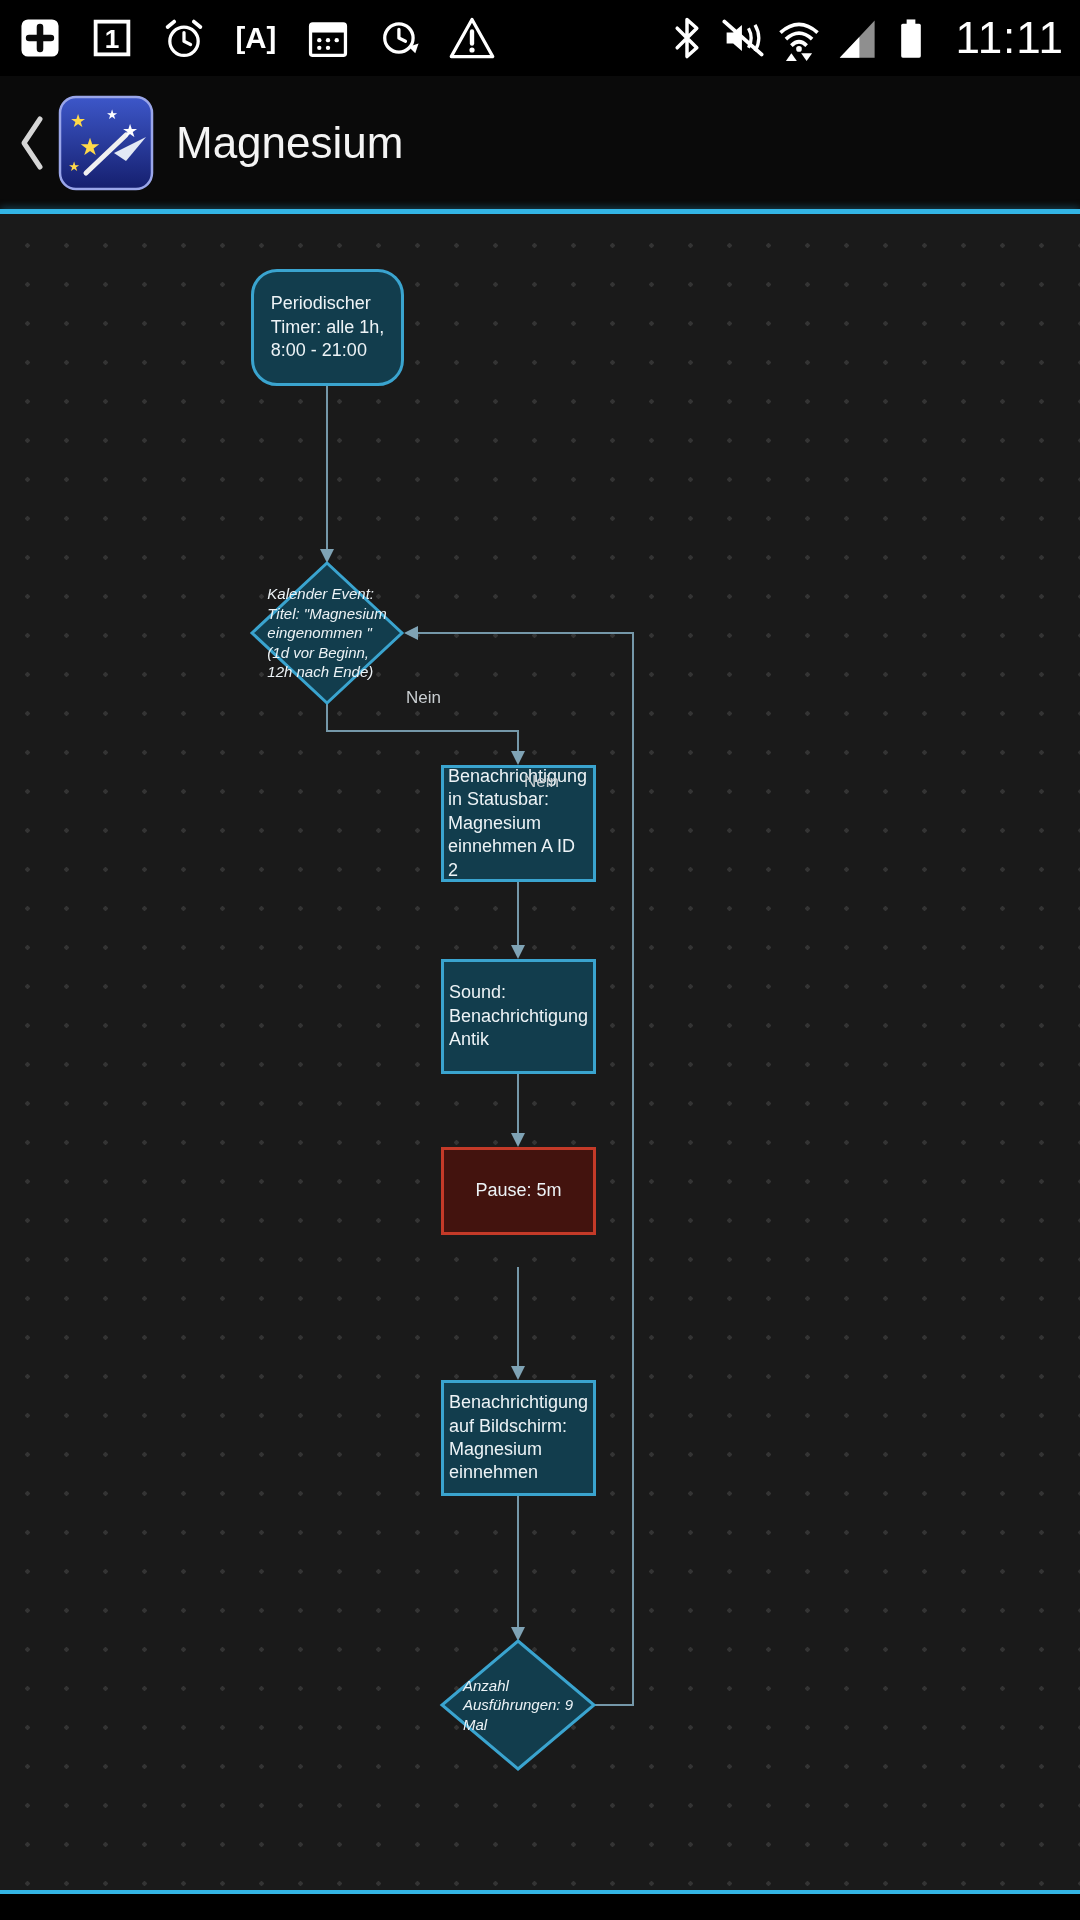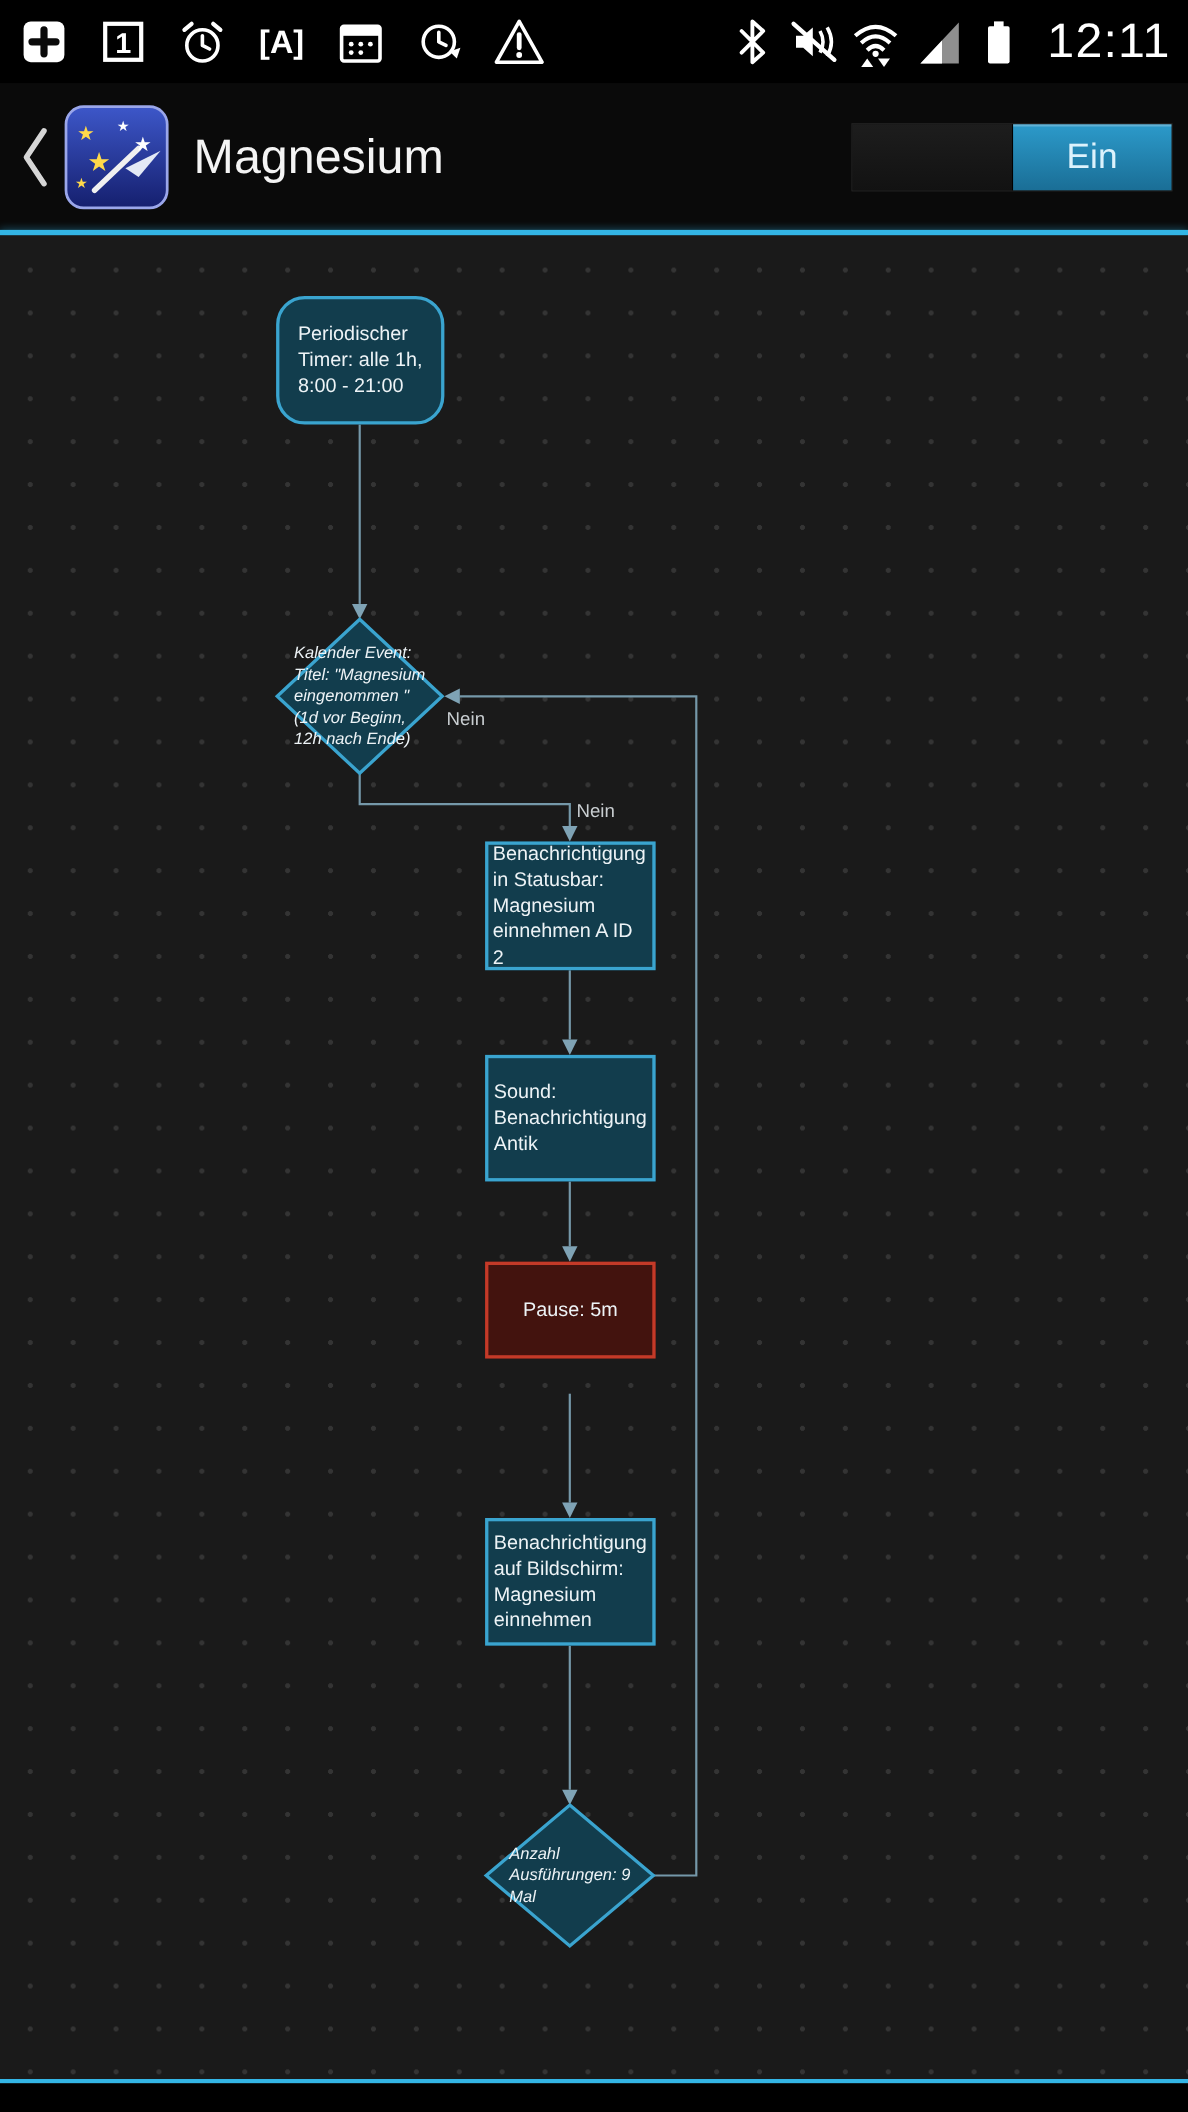--- a/index.html
+++ b/index.html
@@ -53,21 +53,21 @@
     color:#edf3f6; font-size:18px; line-height:1.3; white-space:pre-line;
     background:#123d4d; border:3px solid #3aa4cf; cursor:pointer;
   }
   .node-timer { border-radius:26px; }
   .node-pause { background:#43130e; border-color:#c43a28; }
 
   .diamond-label {
     position:absolute; display:flex; align-items:center; justify-content:center; 
     color:#edf3f6; font-size:15px; line-height:1.3; white-space:pre-line; pointer-events:none;font-style:italic;
   }
-  .edge-label { position:absolute; color:#c9ced1; font-size:17px; }
+  .edge-label { position:absolute; color:#c9ced1; font-size:17px;margin-top:44px; }
 
   .bottom-divider { position:absolute; top:1890px; left:0; right:0; height:4px; background:#33b5e5; }
   .bottom-strip   { position:absolute; top:1894px; left:0; right:0; height:26px; background:#000; }
 </style>
 </head>
 <body>
 
 <div class="screen">
 
   <div class="status-bar">
@@ -126,21 +126,21 @@
         <polygon points="29,43 24,36 34,36" fill="#fff"></polygon>
       </svg>
       <svg class="sbicon" viewBox="0 0 44 44">
         <polygon points="8,40 40,40 40,6" fill="#8f8f8f"></polygon>
         <polygon points="8,40 26,40 26,21" fill="#ffffff"></polygon>
       </svg>
       <svg class="sbicon" viewBox="0 0 44 44">
         <rect x="18" y="5" width="8" height="5" fill="#fff"></rect>
         <rect x="13" y="9" width="18" height="31" rx="1.5" fill="#fff"></rect>
       </svg>
-      <span class="sb-time">12:11</span>
+      <span class="sb-time">11:11</span>
     </div>
   </div>
 
   <div class="app-header">
     <div class="back-button">
       <svg width="30" height="64" viewBox="0 0 30 64">
         <polyline points="24,8 8,32 24,56" fill="none" stroke="#d6d6d6" stroke-width="5" stroke-linecap="round" stroke-linejoin="round"></polyline>
       </svg>
     </div>
     <svg class="app-icon" viewBox="0 0 100 100">
@@ -153,24 +153,20 @@
       <rect x="4" y="4" width="92" height="92" rx="16" fill="url(#appg)" stroke="#9aa6ea" stroke-width="2.5"></rect>
       <text x="22" y="34" font-size="18" fill="#ffd94a" text-anchor="middle">★</text>
       <text x="34" y="62" font-size="24" fill="#ffd94a" text-anchor="middle">★</text>
       <text x="18" y="78" font-size="13" fill="#ffd94a" text-anchor="middle">★</text>
       <text x="56" y="26" font-size="13" fill="#ffffff" text-anchor="middle">★</text>
       <path d="M30,80 L70,42" stroke="#f0f0f0" stroke-width="5" stroke-linecap="round"></path>
       <polygon points="58,60 90,44 70,68" fill="#e3e9f5"></polygon>
       <text x="74" y="44" font-size="18" fill="#ffffff" text-anchor="middle">★</text>
     </svg>
     <h1 class="page-title">Magnesium</h1>
-    <div class="switch">
-      <div class="switch-off"></div>
-      <div class="switch-on">Ein</div>
-    </div>
   </div>
   <div class="header-divider"></div>
 
   <div class="canvas">
 
     <svg class="edges" viewBox="0 0 1080 1676">
       <g stroke="#7598a9" stroke-width="2" fill="none">
         <path d="M327,172 L327,335"></path>
         <path d="M327,489 L327,517 L518,517 L518,537"></path>
         <path d="M518,668 L518,731"></path>

